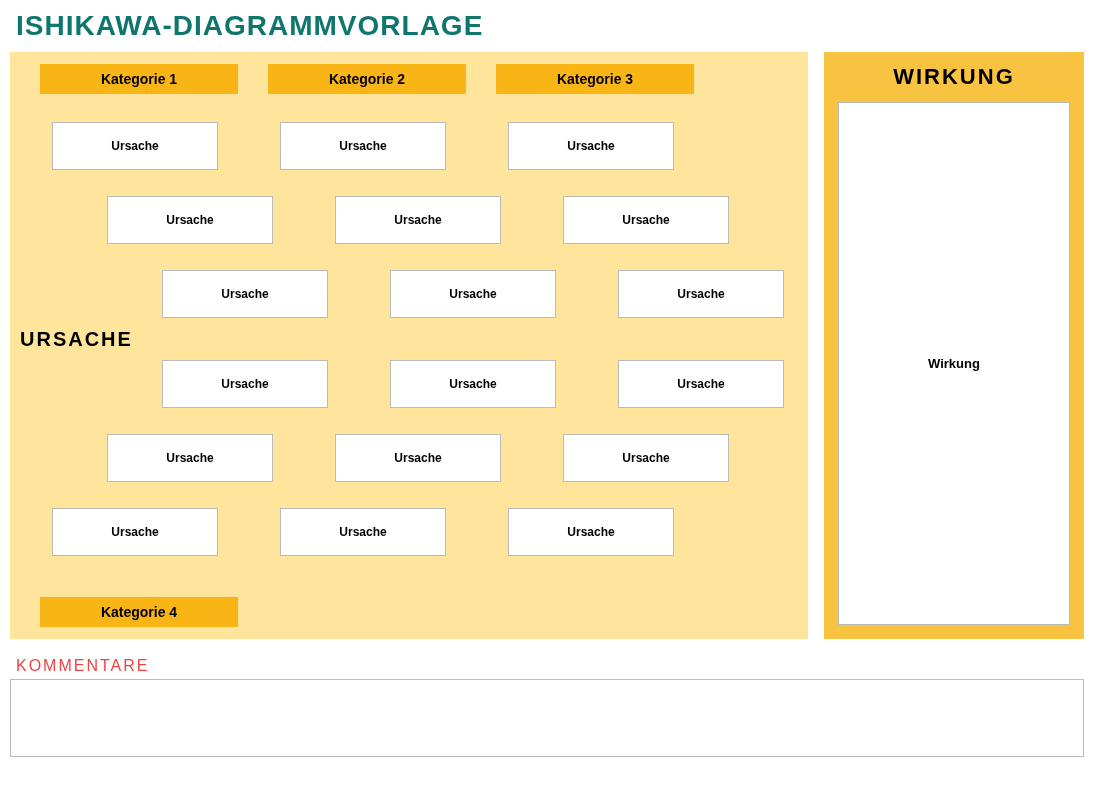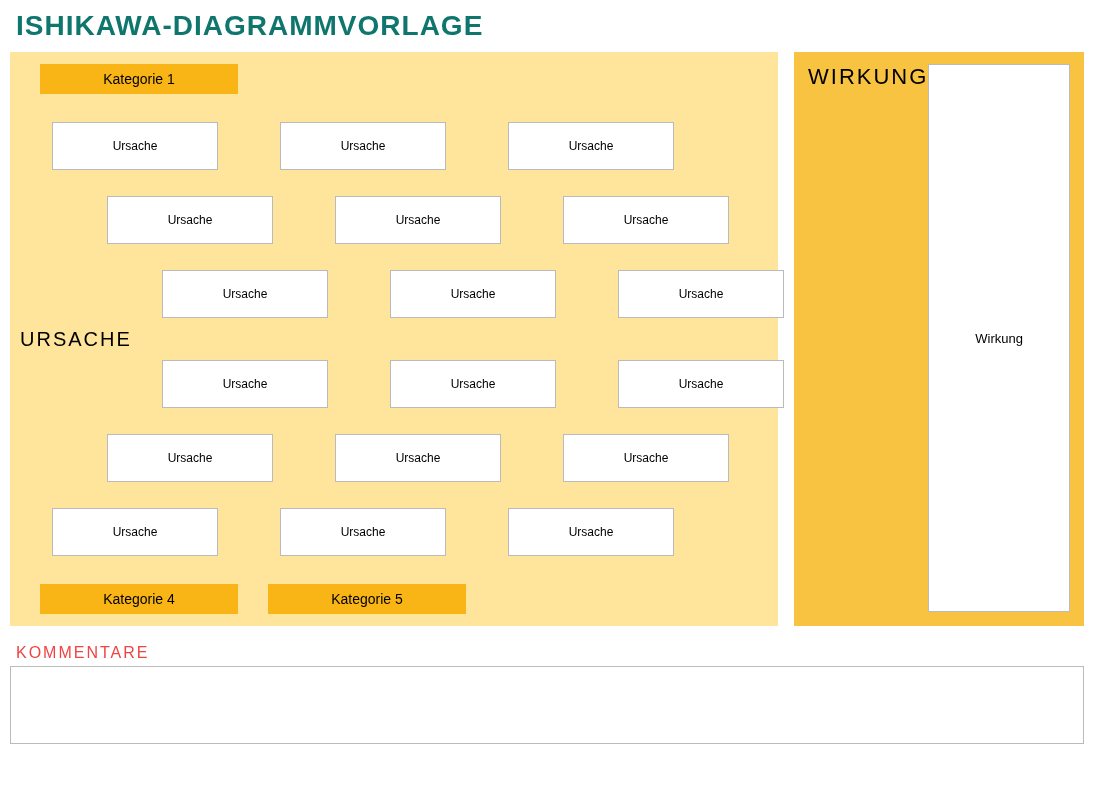--- a/index.html
+++ b/index.html
@@ -18,33 +18,34 @@
       font-size: 28px;
       font-weight: bold;
       letter-spacing: 1px;
       margin-bottom: 10px;
       padding-left: 6px;
     }
     .container {
       display: flex;
       gap: 16px;
       width: 100%;
+      font-weight: bold;
     }
     .left-panel {
       background: #ffe49c;
       flex: 1;
       padding: 12px 18px 12px 12px;
       position: relative;
     }
     .right-panel {
       background: #f9c342;
-      width: 290px;
+      width: 260px;
       padding: 12px 14px 14px 14px;
       display: flex;
-      flex-direction: row;
+      flex-direction: column;
     }
     .right-title {
       text-align: center;
       font-size: 22px;
       letter-spacing: 2px;
       margin-bottom: 12px;
       color: #000;
     }
     .effect-box {
       background: #fff;
@@ -55,21 +56,21 @@
       justify-content: center;
       font-size: 13px;
       color: #000;
     }
     .cat-row {
       display: flex;
       gap: 30px;
       margin-left: 18px;
     }
     .cat-row-top { margin-bottom: 10px; }
-    .cat-row-bottom { margin-top: 10px; }
+    .cat-row-bottom { margin-top: 23px; }
     .cat-box {
       background: #f9b516;
       color: #000;
       width: 198px;
       height: 30px;
       display: flex;
       align-items: center;
       justify-content: center;
       font-size: 14px;
     }
@@ -147,20 +148,22 @@
 </head>
 <body>
 
 <div class="title">ISHIKAWA-DIAGRAMMVORLAGE</div>
 
 <div class="container">
   <div class="left-panel">
 
     <div class="cat-row cat-row-top">
       <div class="cat-box">Kategorie 1</div>
+      <div class="cat-box">Kategorie 2</div>
+      <div class="cat-box">Kategorie 3</div>
     </div>
 
     <div class="spine-area">
       <div class="ursache-label">URSACHE</div>
 
       <div class="cause-box r1 c0">Ursache</div>
       <div class="cause-box r1 c1">Ursache</div>
       <div class="cause-box r1 c2">Ursache</div>
 
       <div class="cause-box r2 c0">Ursache</div>
@@ -179,21 +182,20 @@
       <div class="cause-box r5 c1">Ursache</div>
       <div class="cause-box r5 c2">Ursache</div>
 
       <div class="cause-box r6 c0">Ursache</div>
       <div class="cause-box r6 c1">Ursache</div>
       <div class="cause-box r6 c2">Ursache</div>
     </div>
 
     <div class="cat-row cat-row-bottom">
       <div class="cat-box">Kategorie 4</div>
-      <div class="cat-box">Kategorie 5</div>
     </div>
 
   </div>
 
   <div class="right-panel">
     <div class="right-title">WIRKUNG</div>
     <div class="effect-box">Wirkung</div>
   </div>
 </div>
 

